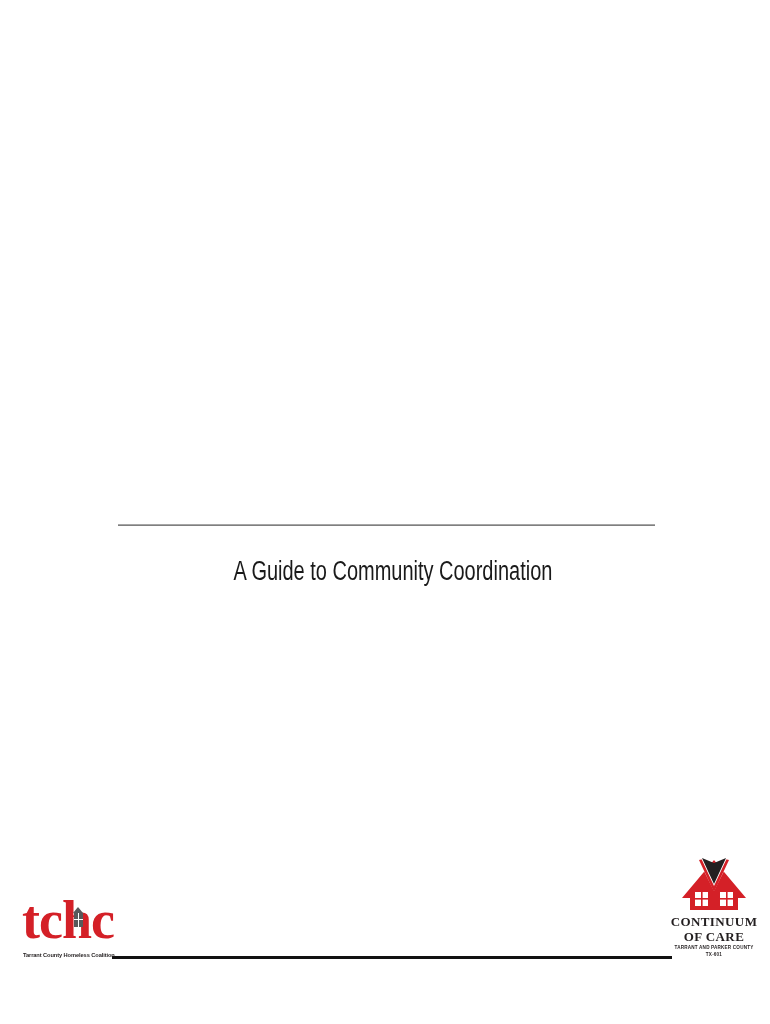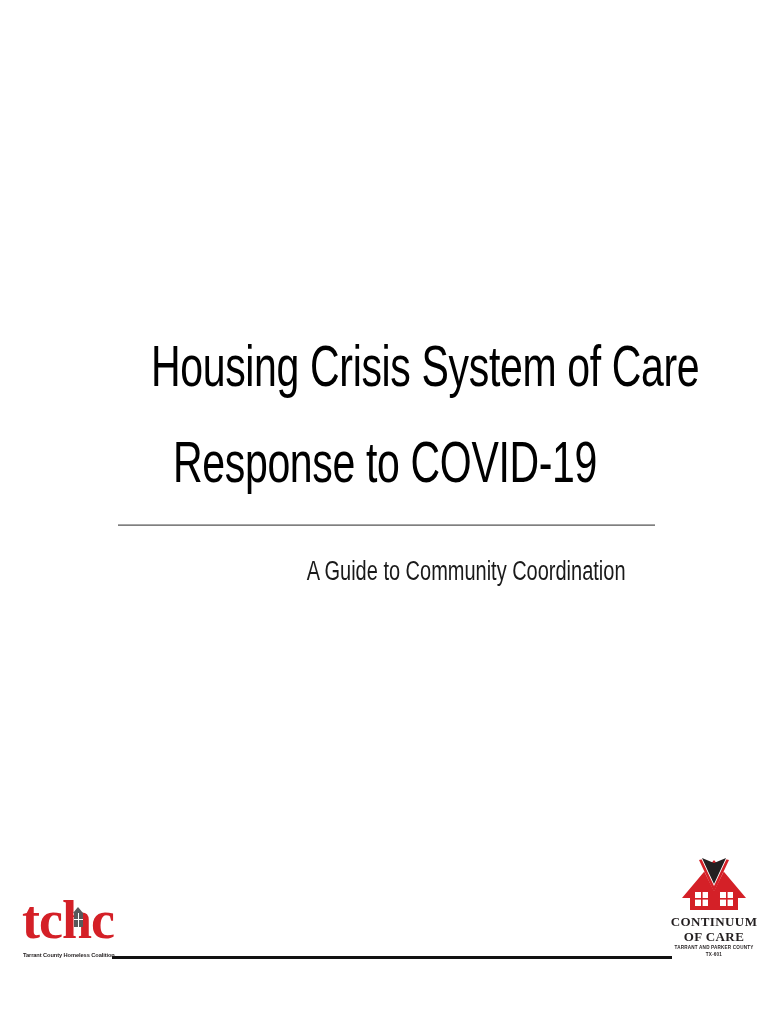--- a/index.html
+++ b/index.html
@@ -49,24 +49,24 @@
     width: 537px;
     height: 2px;
     background: #7f7f7f;
     border-top: 1px solid #a6a6a6;
     box-sizing: border-box;
   }
 
   
   .subtitle-block {
     position: absolute;
-    left: 60px;
+    left: 68px;
     top: 552px;
     width: 650px;
-    text-align: right;
+    text-align: center;
   }
   .subtitle-line {
     font-family: "Liberation Sans", sans-serif;
     font-size: 27px;
     line-height: 38px;
     font-weight: 400;
     color: #1a1a1a;
     transform: scaleX(0.74);
     transform-origin: center center;
     white-space: nowrap;
@@ -193,24 +193,20 @@
     letter-spacing: 0.2px;
     white-space: nowrap;
     margin-top: 1px;
   }
 </style>
 </head>
 <body>
 
 <div class="slide">
 
-  <div class="title-block">
-    <div class="title-line">Housing Crisis System of Care</div>
-    <div class="title-line">Response to COVID-19</div>
-  </div>
 
   <div class="title-rule"></div>
 
   <div class="subtitle-block">
     <div class="subtitle-line">A Guide to Community Coordination</div>
   </div>
 
   <div class="footer-rule"></div>
 
   <div class="tchc-logo">

